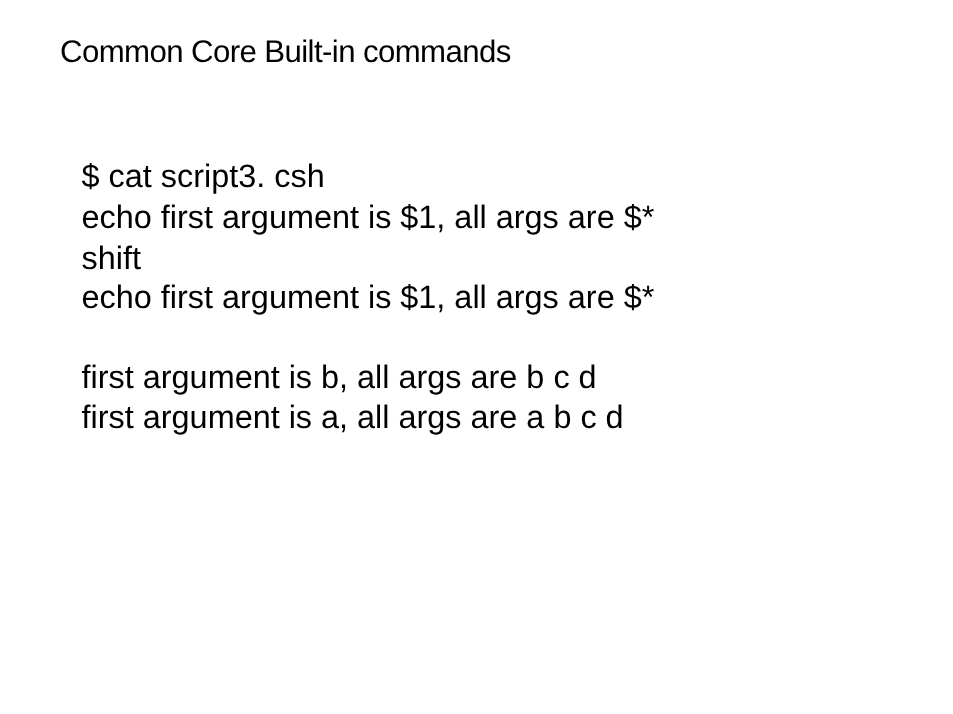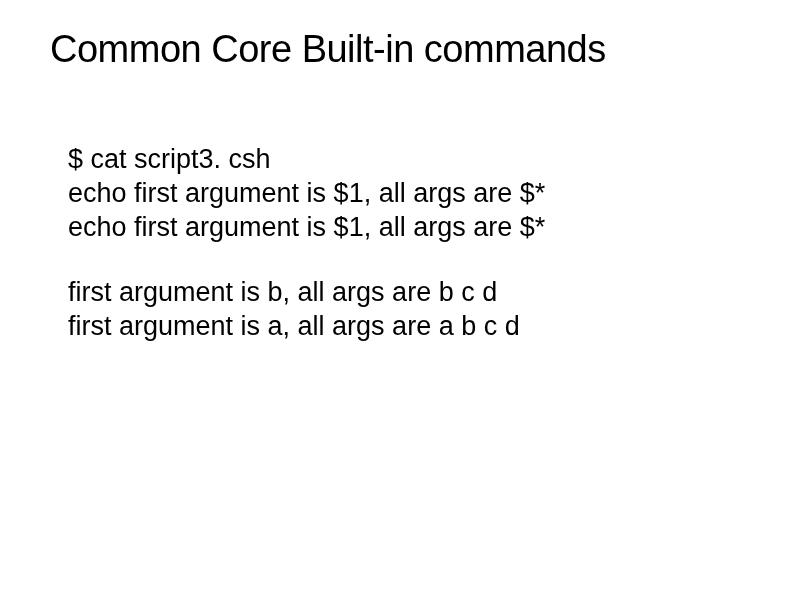--- a/index.html
+++ b/index.html
@@ -9,21 +9,21 @@
     }
     body {
       width: 794px;
       height: 595px;
       background: #ffffff;
       font-family: Arial, Helvetica, sans-serif;
       color: #000000;
       padding: 28px 50px;
     }
     .title {
-      font-size: 38px;
+      font-size: 26px;
       font-weight: 400;
       margin-bottom: 72px;
       letter-spacing: -0.5px;
     }
     .code-block {
       font-size: 27px;
       line-height: 1.25;
       margin-left: 18px;
       margin-bottom: 32px;
     }
@@ -32,19 +32,20 @@
     }
   </style>
 </head>
 <body>
 
 <h1 class="title">Common Core Built-in commands</h1>
 
 <div class="code-block">
   <div class="code-line">$ cat script3. csh</div>
   <div class="code-line">echo first argument is $1, all args are $*</div>
+  <div class="code-line">shift</div>
   <div class="code-line">echo first argument is $1, all args are $*</div>
 </div>
 
 <div class="code-block">
   <div class="code-line">first argument is b, all args are b c d</div>
   <div class="code-line">first argument is a, all args are a b c d</div>
 </div>
 
 </body></html>

